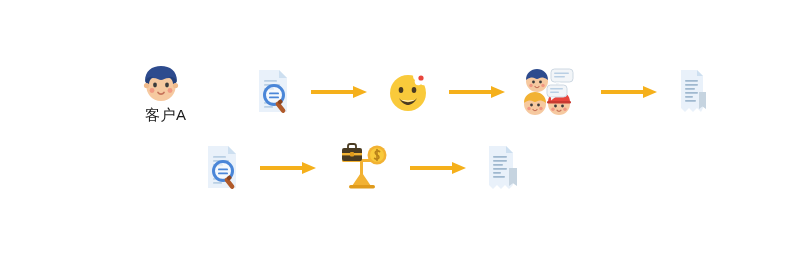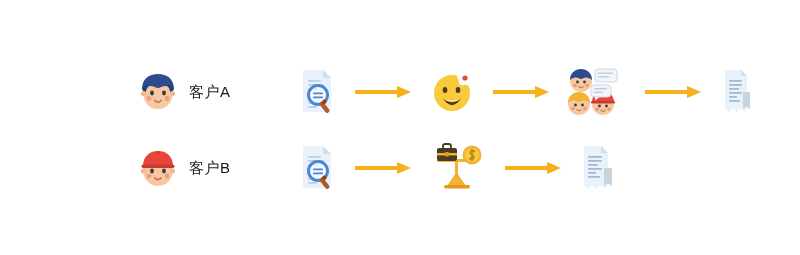--- a/index.html
+++ b/index.html
@@ -24,20 +24,21 @@
     align-items: center;
     height: 60px;
   }
   .row-a { left: 136px; top: 62px; }
   .row-b { left: 136px; top: 138px; }
 
   .actor {
     display: flex;
     align-items: center;
     height: 60px;
+    flex-direction: column;
   }
   .actor-label {
     font-size: 15px;
     color: #1a1a1a;
     margin-left: 9px;
     letter-spacing: 0.5px;
     white-space: nowrap;
   }
   .avatar-wrap { width: 44px; height: 44px; }
   .icon-wrap {
@@ -223,42 +224,20 @@
         <rect x="10" y="28" width="8" height="1.7" rx="0.85" fill="#9fb8cf"></rect>
         <rect x="10" y="32" width="11" height="1.7" rx="0.85" fill="#9fb8cf"></rect>
         <path d="M24 24 L31 24 L31 41 L27.5 38.5 L24 41 Z" fill="#c6d4e0"></path>
       </svg>
     </div>
 
   </div>
 
   <div class="row row-b">
 
-    <div class="actor">
-      <div class="avatar-wrap icon-wrap">
-        <svg width="44" height="44" viewBox="0 0 44 44">
-          <path d="M7 23 C7 13 13 7 22 7 C31 7 37 13 37 23 C37 33 31 40 22 40 C13 40 7 33 7 23 Z" fill="#f6c9a0"></path>
-
-          <path d="M7 20 C7 11 13 5 22 5 C31 5 37 11 37 20 L7 20 Z" fill="#e8453c"></path>
-          <rect x="5.5" y="18.5" width="33" height="3.6" rx="1.8" fill="#c93a31"></rect>
-          <circle cx="22" cy="6.5" r="1.8" fill="#c93a31"></circle>
-
-          <circle cx="7.5" cy="25" r="2.6" fill="#f0bb8c"></circle>
-          <circle cx="36.5" cy="25" r="2.6" fill="#f0bb8c"></circle>
-
-          <ellipse cx="16" cy="25" rx="1.9" ry="2.4" fill="#3b3b3b"></ellipse>
-          <ellipse cx="28" cy="25" rx="1.9" ry="2.4" fill="#3b3b3b"></ellipse>
-
-          <circle cx="13" cy="30" r="2.4" fill="#f08a7a" opacity="0.75"></circle>
-          <circle cx="31" cy="30" r="2.4" fill="#f08a7a" opacity="0.75"></circle>
-          <path d="M19 32 C20.5 34.1 23.5 34.1 25 32" stroke="#c6735a" stroke-width="1.7" fill="none" stroke-linecap="round"></path>
-        </svg>
-      </div>
-      <div class="actor-label">客户B</div>
-    </div>
 
     <div class="gap-md"></div>
     <div style="width:42px"></div>
 
     <div class="icon-wrap" style="width:46px;height:52px">
       <svg width="46" height="52" viewBox="0 0 46 52">
         <path d="M10 4 L30 4 L38 12 L38 46 L10 46 Z" fill="#e9f1fa"></path>
         <path d="M30 4 L38 12 L30 12 Z" fill="#cddff0"></path>
         <rect x="15" y="14" width="13" height="1.8" rx="0.9" fill="#b9cfe4"></rect>
         <rect x="15" y="18" width="16" height="1.8" rx="0.9" fill="#b9cfe4"></rect>

